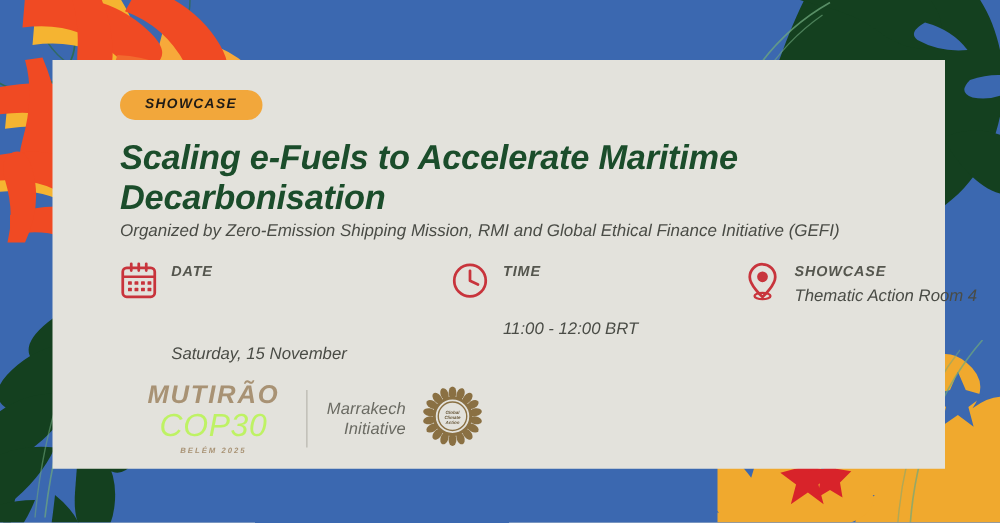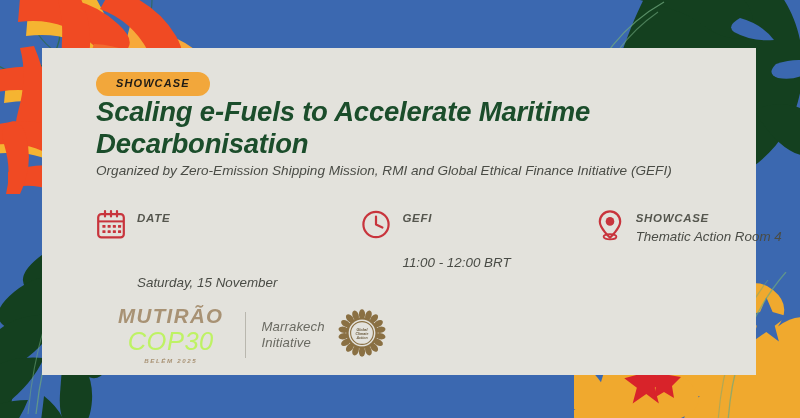--- a/index.html
+++ b/index.html
@@ -26,21 +26,21 @@
     display:inline-block;
     background:#F2A73B;
     color:#1F1B16;
     font-size:11px;font-weight:bold;letter-spacing:1.1px;
     padding:6px 20px 7px 20px;
     border-radius:14px;
     line-height:1;
   }
 
   .title{
-    margin-top:0;
+    margin-top:14px;
     color:#1B4D2B;
     font-size:27.5px;
     font-weight:bold;
     line-height:1.17;
     letter-spacing:-0.2px;
     max-width:610px;
   }
 
   .subtitle{
     margin-top:2px;
@@ -80,21 +80,21 @@
     font-size:25.5px;font-weight:normal;letter-spacing:0.5px;
     color:#bef264;margin-top:2px;
   }
   .cop-belem{
     font-size:6.2px;font-weight:bold;letter-spacing:1.6px;color:#A89274;margin-top:4px;
   }
   .divider{
     width:1px;height:46px;background:#B9B7AE;margin:0 15px 0 22px;
   }
   .mp-text{
-    color:#6A6A62;font-size:13.2px;line-height:1.25;letter-spacing:0.1px;
+    color:#6A6A62;font-size:13.2px;line-height:1.25;letter-spacing:0.1px;text-align:right;
   }
   .mp-rosette{margin-left:13px;}
 
   .gca-txt{
     font-size:3.6px;fill:#6B5B3E;font-weight:bold;font-family:"Liberation Sans",sans-serif;
   }
 </style>
 </head>
 <body>
 
@@ -220,21 +220,21 @@
     <span class="gap-a"></span>
 
     <div class="info-item">
       <span class="ico">
         <svg width="30" height="31" viewBox="0 0 30 31">
           <circle cx="15" cy="15.5" r="12.6" fill="none" stroke="#C8343C" stroke-width="2.2"></circle>
           <path d="M15 7.6 V15.6 L21.4 18.6" fill="none" stroke="#C8343C" stroke-width="2.2" stroke-linecap="round" stroke-linejoin="round"></path>
         </svg>
       </span>
       <span>
-        <span class="info-label">GEFI</span>
+        <span class="info-label">TIME</span>
         <span class="info-value" style="display:block;margin-top:28px;">11:00 - 12:00 BRT</span>
       </span>
     </div>
 
     <span class="gap-b"></span>
 
     <div class="info-item">
       <span class="ico">
         <svg width="30" height="33" viewBox="0 0 30 33">
           <path d="M15 2.4 C20.6 2.4 25.2 7 25.2 12.6 C25.2 19.4 15 28.6 15 28.6 C15 28.6 4.8 19.4 4.8 12.6 C4.8 7 9.4 2.4 15 2.4 Z" fill="none" stroke="#C8343C" stroke-width="2.2" stroke-linejoin="round"></path>

